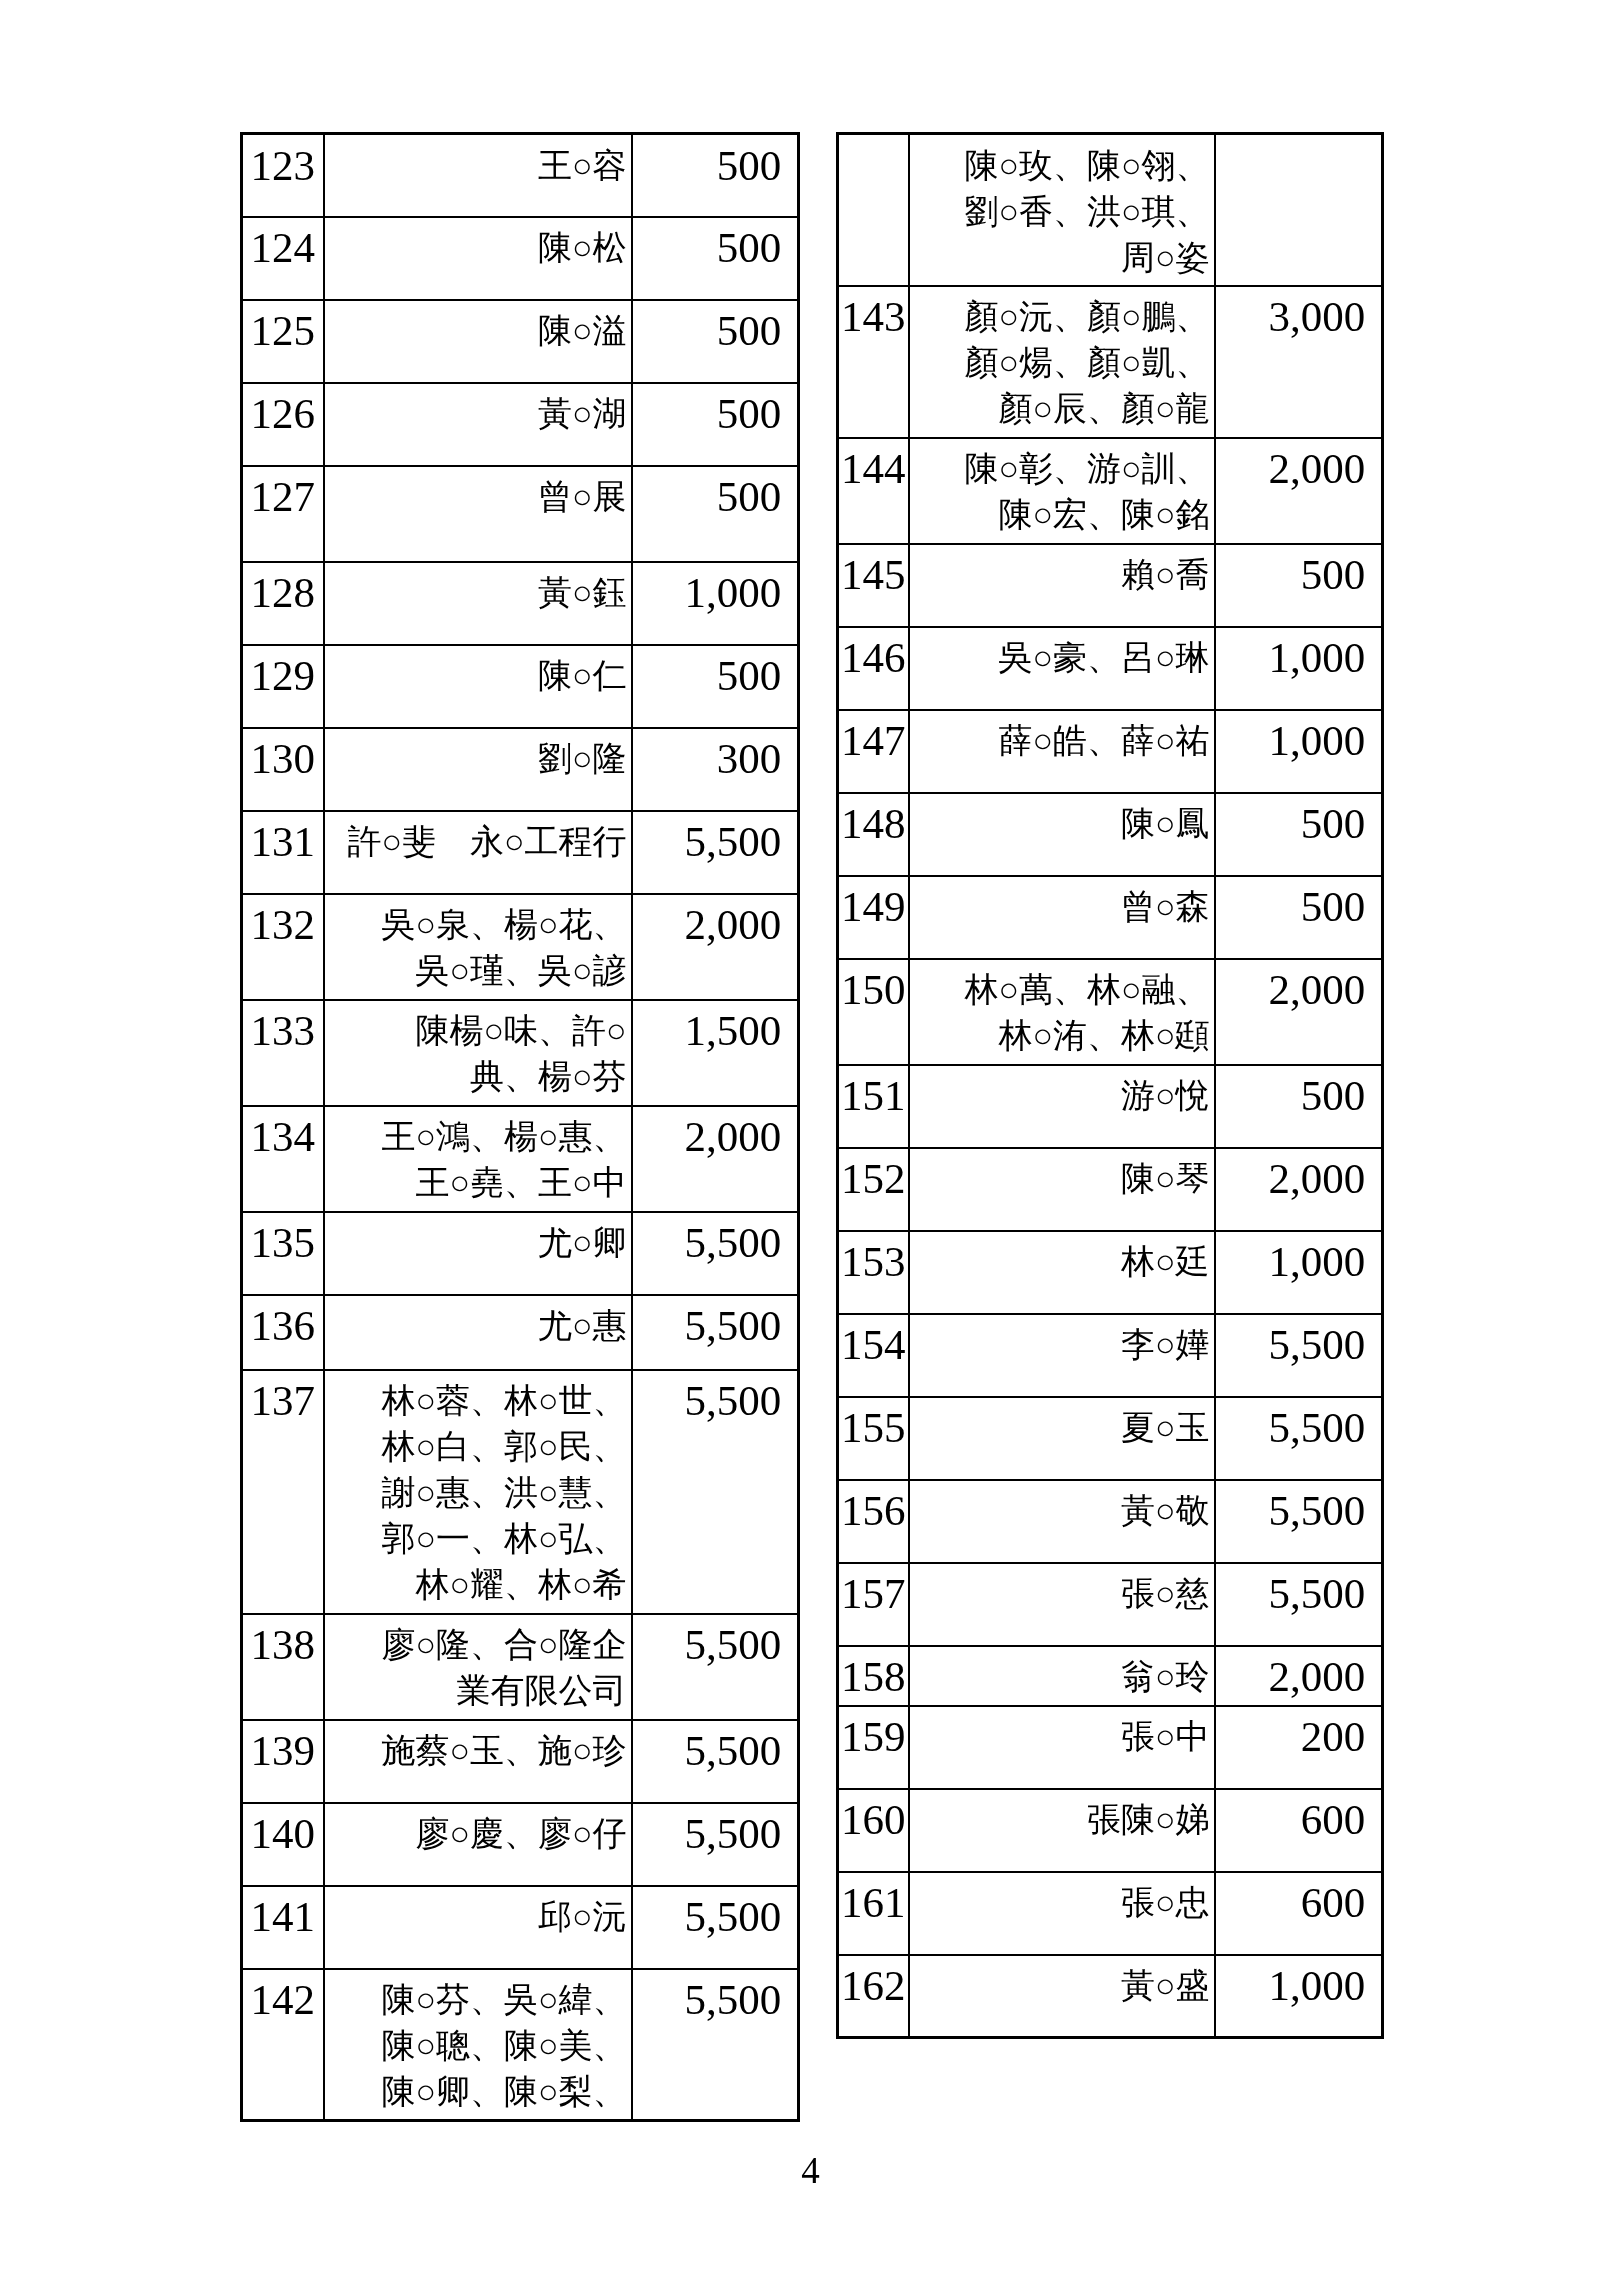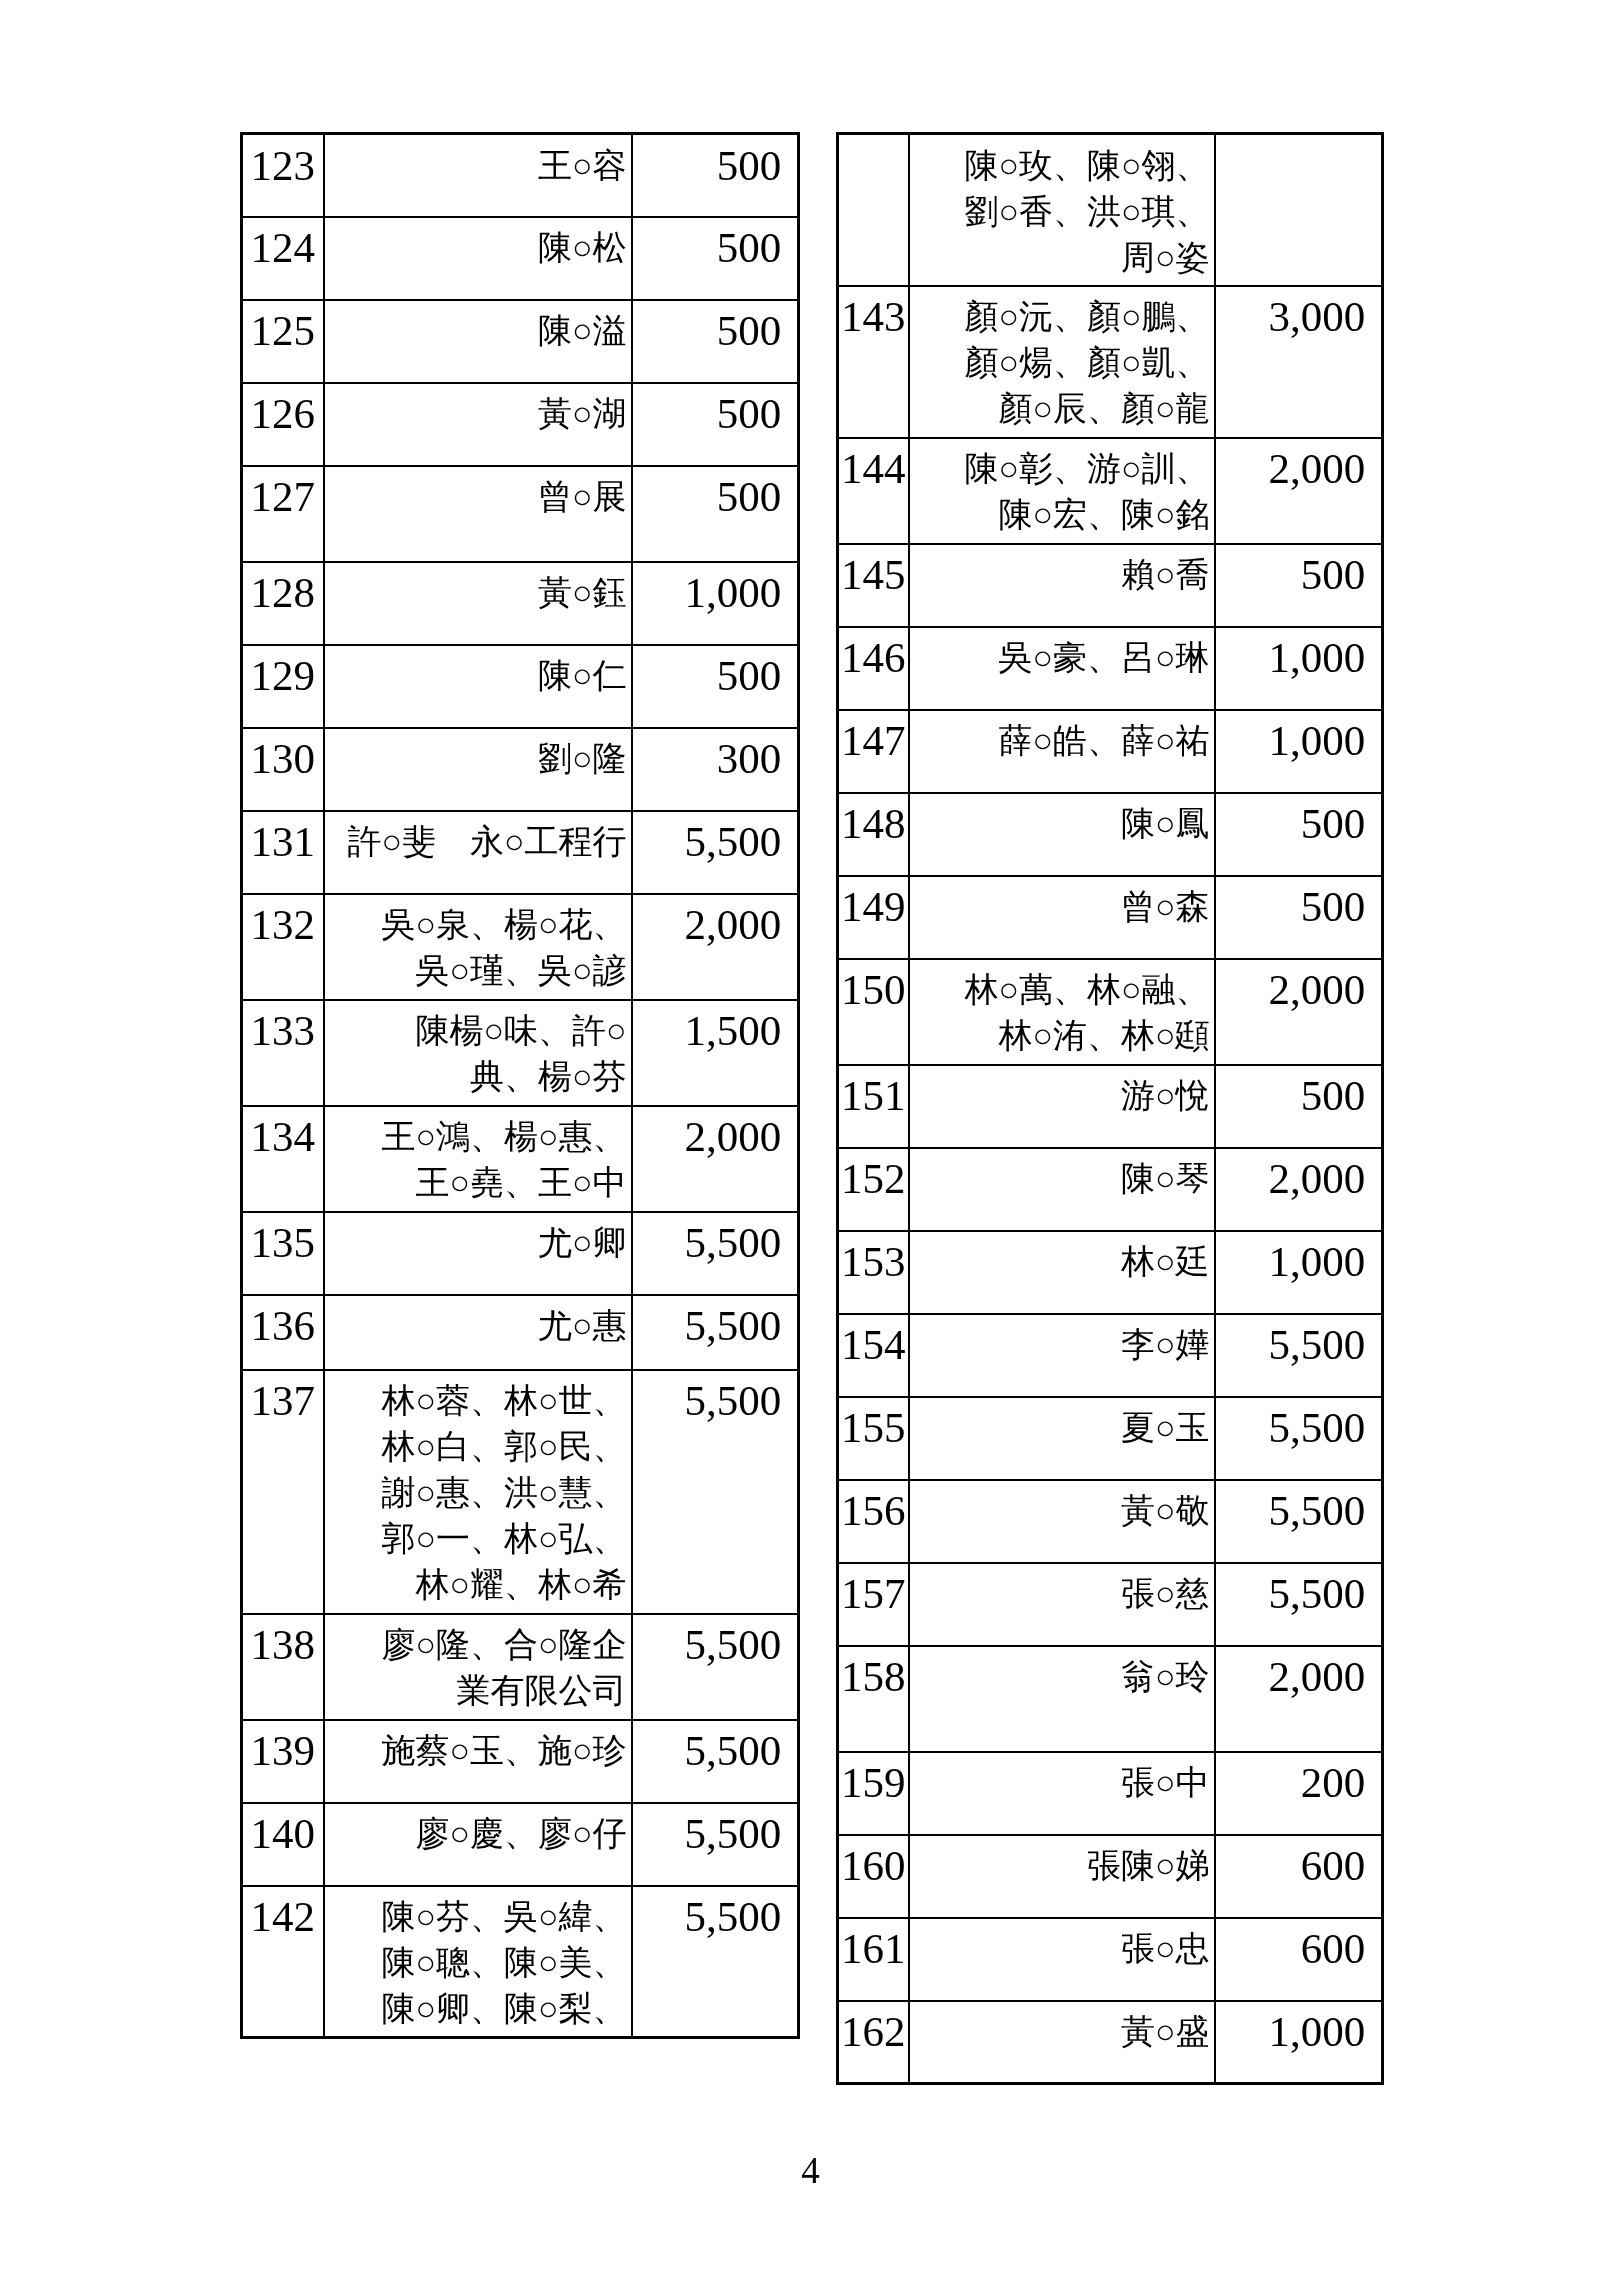--- a/index.html
+++ b/index.html
@@ -198,20 +198,27 @@
           <td class="num">139</td>
           <td class="name">
             <div>施蔡○玉、施○珍</div>
           </td>
           <td class="amt">5,500</td>
         </tr>
         <tr style="height: 83px;">
           <td class="num">140</td>
           <td class="name">
             <div>廖○慶、廖○仔</div>
+          </td>
+          <td class="amt">5,500</td>
+        </tr>
+        <tr style="height: 83px;">
+          <td class="num">141</td>
+          <td class="name">
+            <div>邱○沅</div>
           </td>
           <td class="amt">5,500</td>
         </tr>
         <tr style="height: 152px;">
           <td class="num">142</td>
           <td class="name">
             <div>陳○芬、吳○緯、</div>
             <div>陳○聰、陳○美、</div>
             <div>陳○卿、陳○梨、</div>
           </td>
@@ -338,21 +345,21 @@
           </td>
           <td class="amt">5,500</td>
         </tr>
         <tr style="height: 83px;">
           <td class="num">157</td>
           <td class="name">
             <div>張○慈</div>
           </td>
           <td class="amt">5,500</td>
         </tr>
-        <tr style="height: 106px;">
+        <tr style="height: 60px;">
           <td class="num">158</td>
           <td class="name">
             <div>翁○玲</div>
           </td>
           <td class="amt">2,000</td>
         </tr>
         <tr style="height: 83px;">
           <td class="num">159</td>
           <td class="name">
             <div>張○中</div>

